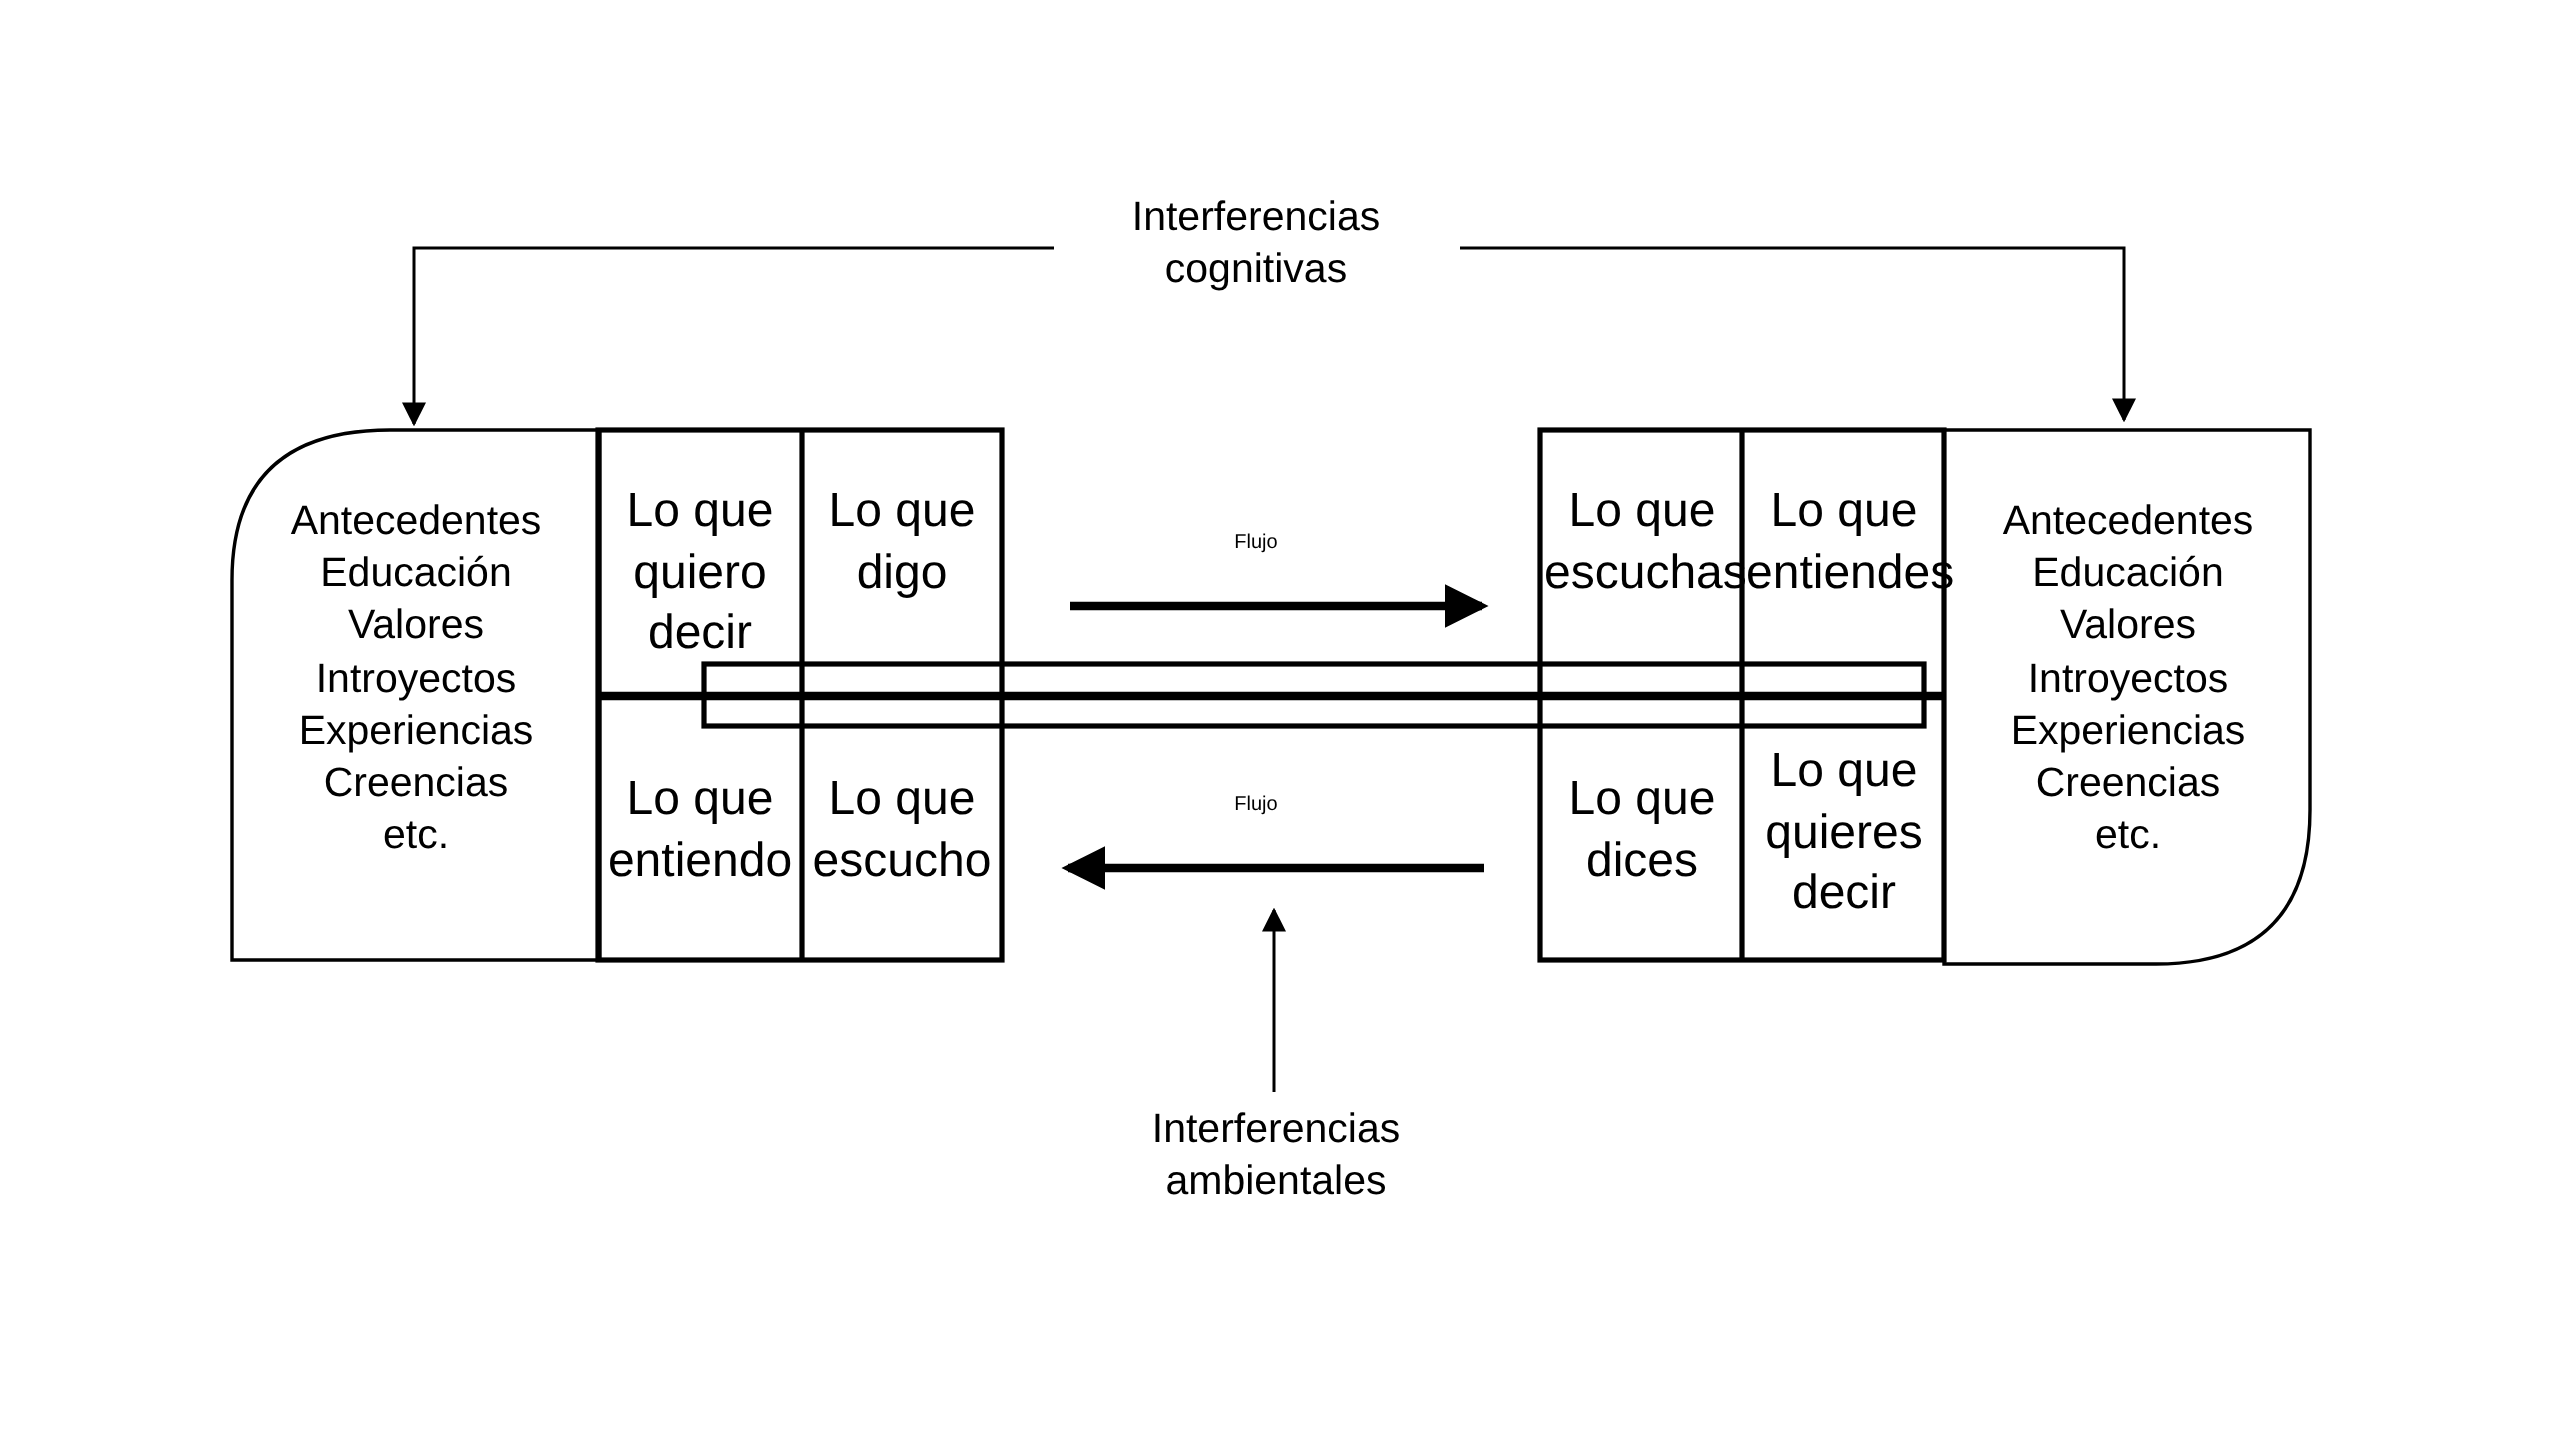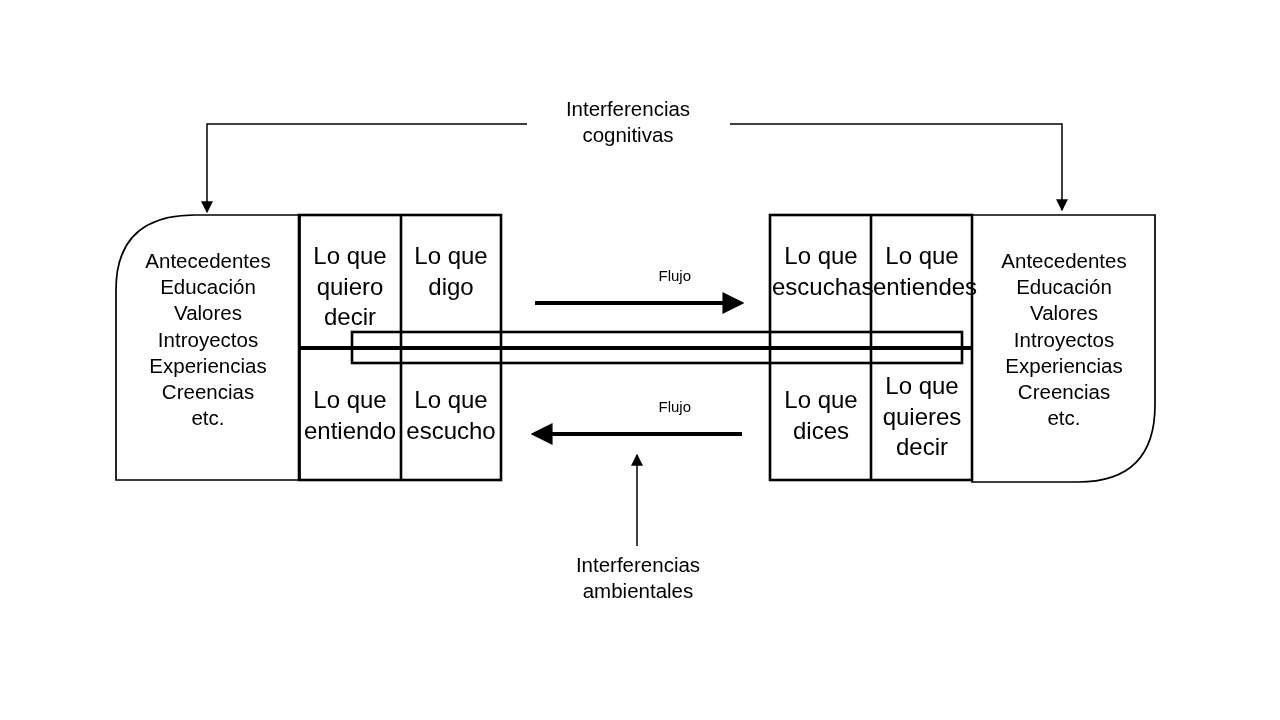--- a/index.html
+++ b/index.html
@@ -16,21 +16,21 @@
   .lbl{
     position:absolute;
     text-align:center;
     line-height:1.28;
     color:#000;
     white-space:pre-line;
     font-weight:400;
   }
   .lbl-big{font-size:20.5px;}
   .lbl-cell{font-size:24px;}
-  .lbl-flow{font-size:15px;text-align:right;}
+  .lbl-flow{font-size:10px;}
 
   
   #cog-caption{left:503px;top:96px;width:250px;}
   #amb-caption{left:513px;top:552px;width:250px;}
 
   
   #ante-left-text{left:118px;top:248px;width:180px;}
   #ante-right-text{left:974px;top:248px;width:180px;}
 
   

